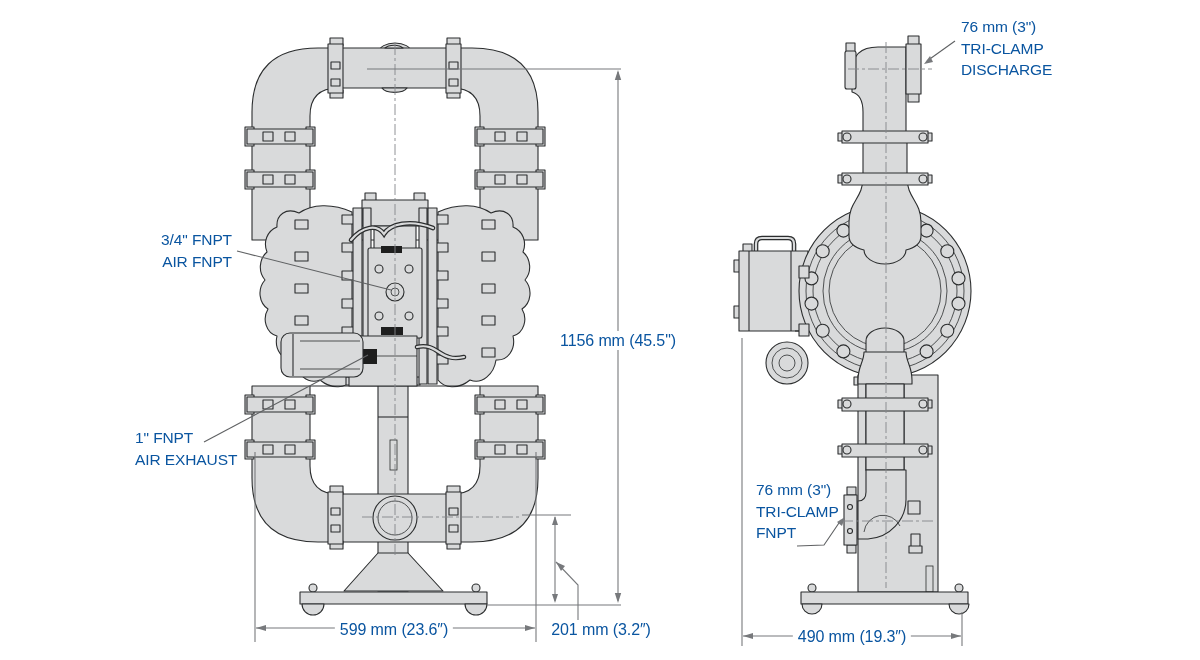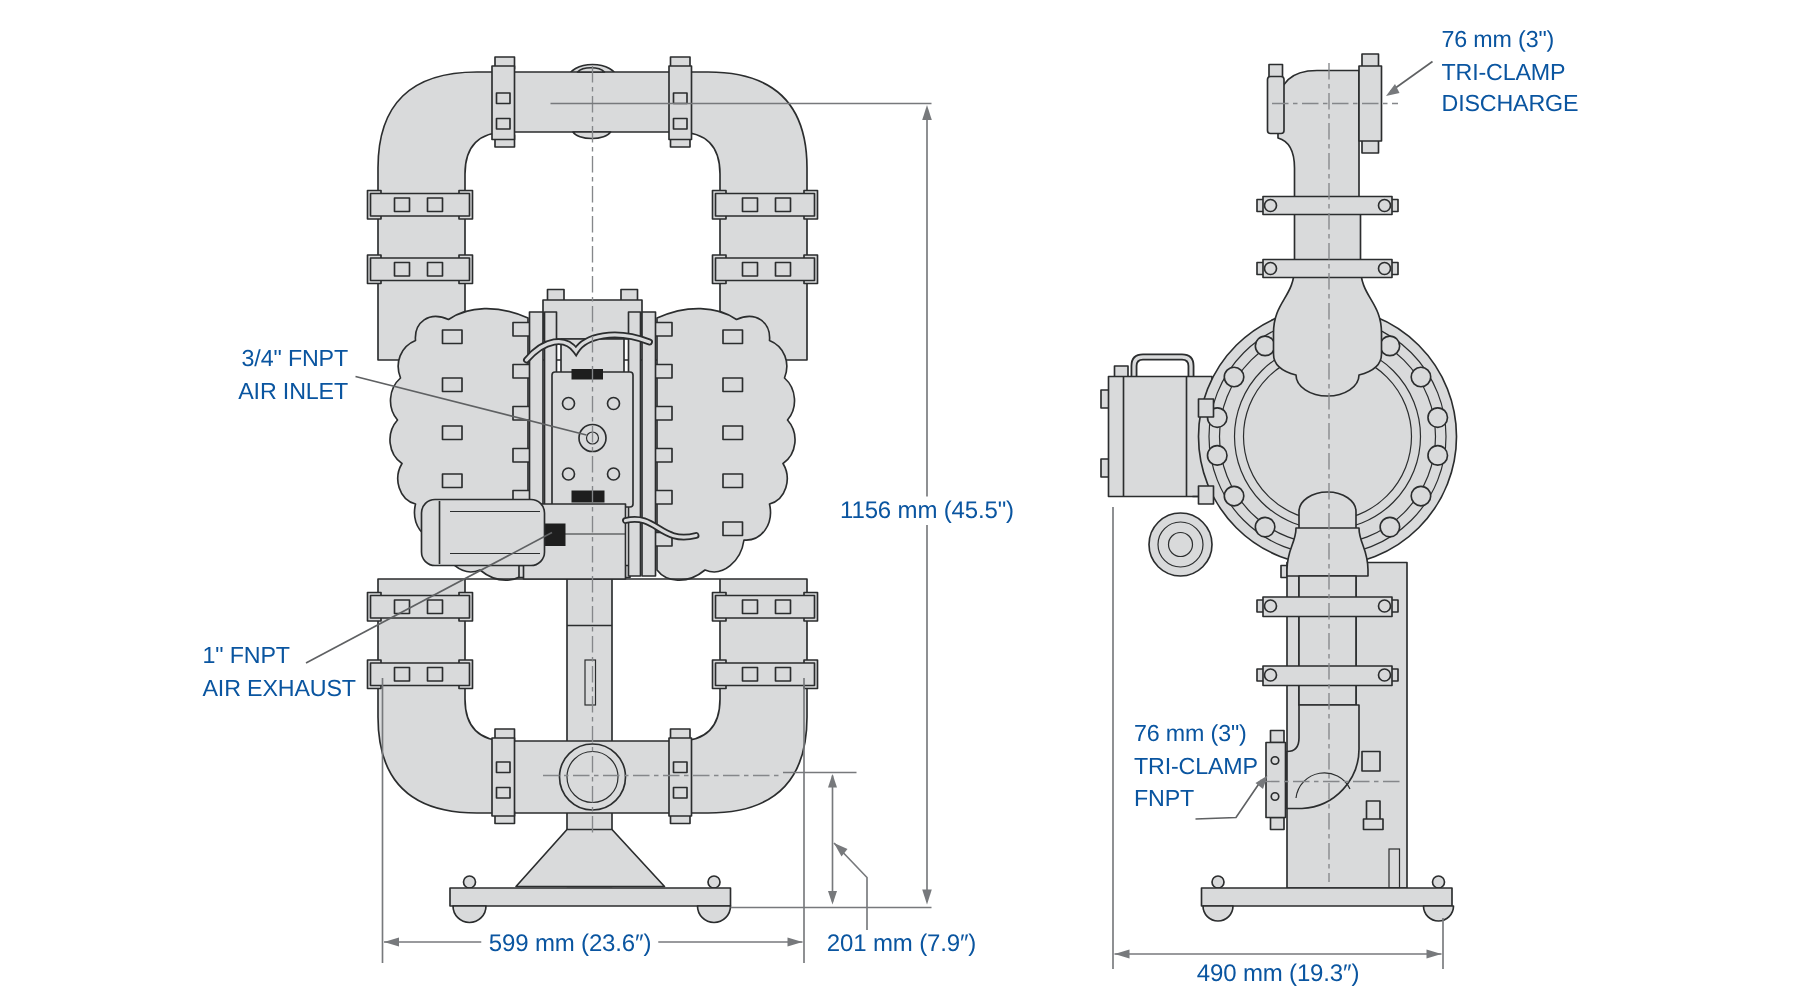--- a/index.html
+++ b/index.html
@@ -373,35 +373,35 @@
       <line class="ldr" x1="955" y1="41" x2="927" y2="61"></line>
       <polygon class="dimf" points="924,64 933,62 930,56"></polygon>
       <polyline class="ldr" points="797,546 824,545 841,520"></polyline>
       <polygon class="dimf" points="845,517 842,526 837,522"></polygon>
     </g>
   </g>
 </svg>
 
 <div class="lbl right" style="left:116px;top:229px;width:116px;">
   <span>3/4" FNPT</span><br>
-  <span>AIR INLET</span>
+  <span>AIR FNPT</span>
 </div>
 
 <div class="lbl" style="left:135px;top:427px;">
   <span>1" FNPT</span><br>
   <span>AIR EXHAUST</span>
 </div>
 
 <div class="dimlbl" style="left:618px;top:331px;">1156 mm (45.5")</div>
 
-<div class="dimlbl" style="left:380px;top:620px;text-align:right;">599 mm (23.6″)</div>
-
-<div class="dimlbl" style="left:601px;top:620px;">201 mm (7.9″)</div>
-
-<div class="dimlbl" style="left:852px;top:627px;margin-top:13px;">490 mm (19.3″)</div>
+<div class="dimlbl" style="left:394px;top:620px;text-align:right;">599 mm (23.6″)</div>
+
+<div class="dimlbl" style="left:601px;top:620px;">201 mm (3.2″)</div>
+
+<div class="dimlbl" style="left:852px;top:627px;">490 mm (19.3″)</div>
 
 <div class="lbl" style="left:961px;top:16px;">
   <span>76 mm (3")</span><br>
   <span>TRI-CLAMP</span><br>
   <span>DISCHARGE</span>
 </div>
 
 <div class="lbl" style="left:756px;top:479px;">
   <span>76 mm (3")</span><br>
   <span>TRI-CLAMP</span><br>

